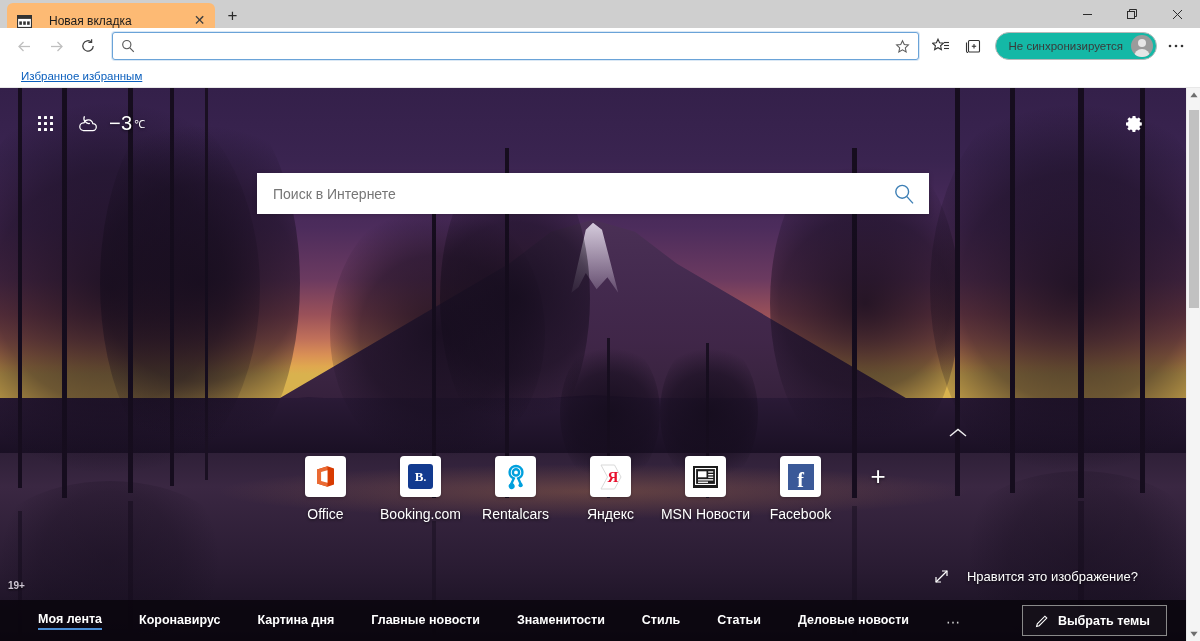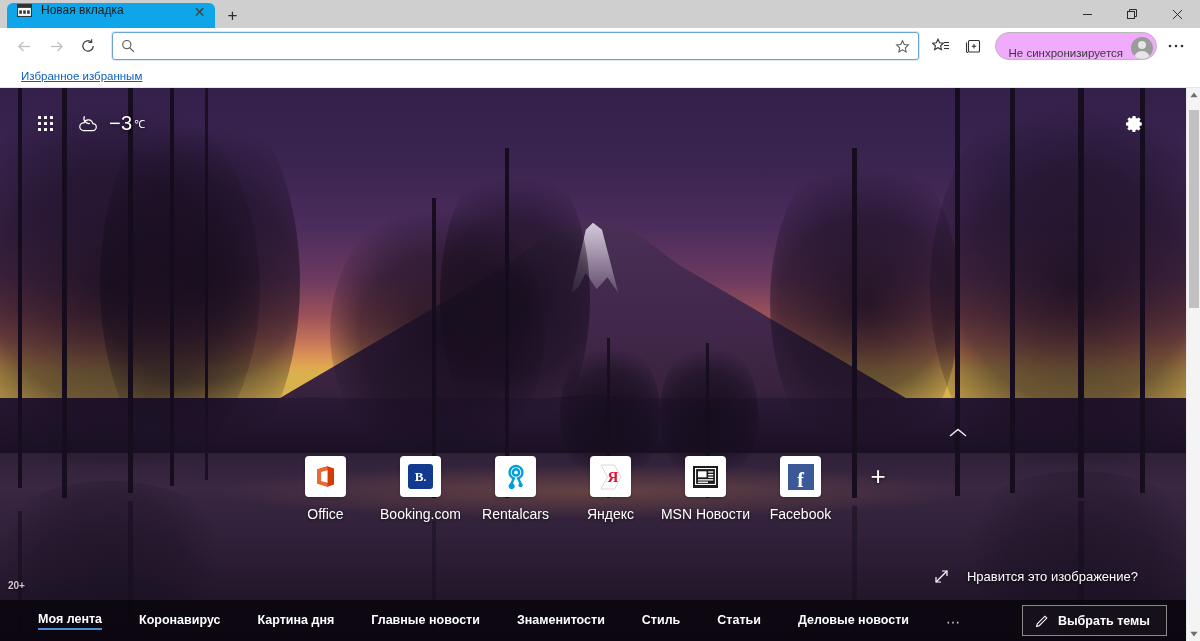--- a/index.html
+++ b/index.html
@@ -12,25 +12,26 @@
 
   
   .titlebar {
     position: absolute; top: 0; left: 0; width: 1200px; height: 28px;
     background: #cfcfcf;
     display: flex; align-items: flex-end;
   }
   .tab {
     margin-left: 7px;
     width: 208px; height: 25px;
-    background: #0ea5e9;
+    background: #fdba74;
     border-radius: 6px 6px 0 0;
-    display: flex; align-items: flex-start;
+    display: flex; align-items: flex-end;
     padding: 0 7px 0 9px;
     position: relative;
+    gap: 8px;
   }
   .tab-favicon {
     width: 16px; height: 14px;
     flex: 0 0 auto;
     display: flex; align-items: center; justify-content: center;
   }
   .tab-title {
     flex: 1 1 auto;
     font-size: 12px; color: #1b1b1b;
     margin-left: 9px;
@@ -97,25 +98,25 @@
   .tb-icon-btn {
     width: 32px; height: 30px;
     display: flex; align-items: center; justify-content: center;
     border-radius: 4px;
     flex: 0 0 auto;
   }
   .profile-pill {
     height: 28px;
     border: 1px solid #b9b9b9;
     border-radius: 14px;
-    display: flex; align-items: flex-end;
+    display: flex; align-items: center;
     padding: 0 3px 0 13px;
     margin: 0 3px 0 6px;
     flex: 0 0 auto;
-    background: #f0abfc;
+    background: #14b8a6;
   }
   .profile-pill-label { font-size: 11.5px; color: #3a3a3a; white-space: nowrap; }
   .avatar {
     width: 22px; height: 22px; border-radius: 50%;
     background: #9b9b9b;
     margin-left: 8px;
     position: relative; overflow: hidden;
     flex: 0 0 auto;
   }
   .avatar::before {
@@ -558,20 +559,29 @@
     <span class="weather-unit">℃</span>
   </div>
 
   <div class="settings-gear">
     <svg width="20" height="20" viewBox="0 0 20 20" fill="#ffffff">
       <path d="M10 6.4a3.6 3.6 0 1 0 0 7.2 3.6 3.6 0 0 0 0-7.2zm0 5.4a1.8 1.8 0 1 1 0-3.6 1.8 1.8 0 0 1 0 3.6z"></path>
       <path d="M18 8.6l-1.9-.3a6.5 6.5 0 0 0-.6-1.4l1.2-1.6-1.9-1.9-1.6 1.2a6.5 6.5 0 0 0-1.4-.6L11.4 2H8.6l-.3 1.9a6.5 6.5 0 0 0-1.4.6L5.3 3.3 3.4 5.2l1.2 1.6a6.5 6.5 0 0 0-.6 1.4L2 8.6v2.8l1.9.3c.14.5.34.97.6 1.4l-1.2 1.6 1.9 1.9 1.6-1.2c.43.26.9.46 1.4.6l.3 1.9h2.8l.3-1.9c.5-.14.97-.34 1.4-.6l1.6 1.2 1.9-1.9-1.2-1.6c.26-.43.46-.9.6-1.4l1.9-.3V8.6z"></path>
     </svg>
   </div>
 
+  <div class="search-wrap">
+    <input class="search-input" type="text" value="" placeholder="Поиск в Интернете" style="">
+    <span class="search-go">
+      <svg width="22" height="22" viewBox="0 0 22 22" fill="none" stroke="#3d7fb5" stroke-width="1.4">
+        <circle cx="9.2" cy="8.8" r="6.4"></circle>
+          <line x1="13.9" y1="13.6" x2="20" y2="20.4"></line>
+      </svg>
+    </span>
+  </div>
 
   <div class="tiles">
 
     <div class="tile">
       <div class="tile-icon">
         <div class="ico-office">
           <svg width="25" height="25" viewBox="0 0 25 25">
             <path d="M4 5.6L14.5 2.2 21 4.6v15.8l-6.5 2.4L4 19.4V5.6z" fill="#d83b01"></path>
             <path d="M14.5 2.2v20.6L4 19.4V5.6l10.5-3.4z" fill="#ea6a33"></path>
             <path d="M14.5 6.3v12.4l-6.4-1.7V8l6.4-1.7z" fill="#ffffff"></path>
@@ -652,21 +662,21 @@
     <span class="like-image-icon">
       <svg width="15" height="15" viewBox="0 0 15 15" fill="none" stroke="#ffffff" stroke-width="1.2">
         <line x1="2" y1="13" x2="13" y2="2"></line>
         <polyline points="8,2 13,2 13,7"></polyline>
         <polyline points="7,13 2,13 2,8"></polyline>
       </svg>
     </span>
     <span>Нравится это изображение?</span>
   </div>
 
-  <div class="age-badge">20+</div>
+  <div class="age-badge">19+</div>
 
   <div class="newsbar">
     <div class="news-items">
       <div class="news-item active">Моя лента</div>
       <div class="news-item">Коронавирус</div>
       <div class="news-item">Картина дня</div>
       <div class="news-item">Главные новости</div>
       <div class="news-item">Знаменитости</div>
       <div class="news-item">Стиль</div>
       <div class="news-item">Статьи</div>

